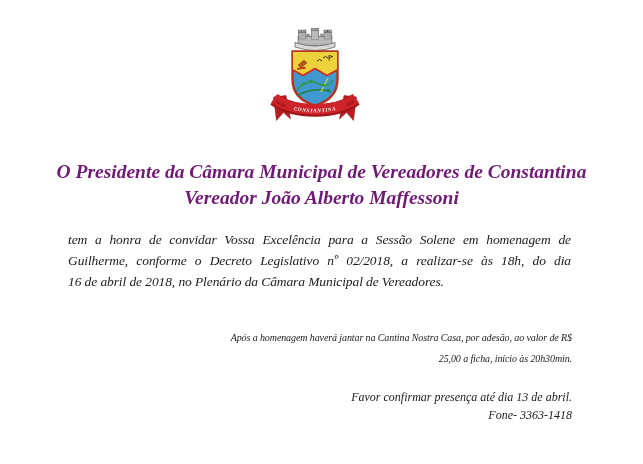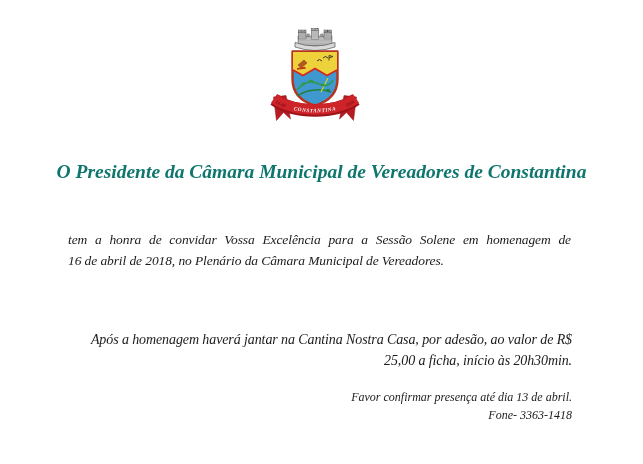--- a/index.html
+++ b/index.html
@@ -14,34 +14,34 @@
   }
   .crest{
     position:absolute;left:267px;top:28px;width:96px;height:97px;
   }
   .title-block{
     position:absolute;left:0;right:0;top:159px;
     text-align:center;
     font-weight:bold;
     font-size:19.5px;
     line-height:26px;
-    color:#0f766e;
+    color:#701a75;
   }
   .title-line{white-space:nowrap;}
   .body-block{
     position:absolute;left:60px;top:230px;width:511px;
     font-size:13.5px;
     line-height:20.8px;
     letter-spacing:-0.1px;
   }
   .jline{text-align:justify;text-align-last:justify;margin-left:8px;}
   .jline-last{text-align:center;text-align-last:left;font-style:italic;}
   .dinner-line{
     position:absolute;right:71px;
-    font-size:14px;
+    font-size:10px;
     white-space:nowrap;
     letter-spacing:-0.1px;
   }
   .dinner-line.l1{top:332px;}
   .dinner-line.l2{top:353px;}
   .footer-line{
     position:absolute;right:71px;
     font-size:12px;
     white-space:nowrap;
   }
@@ -126,24 +126,26 @@
         <textPath href="#ribbonTextPath" startOffset="50%">CONSTANTINA</textPath>
       </text>
       <text font-size="4.6" font-weight="bold" fill="#7d1014" font-family="Liberation Serif, DejaVu Serif, serif" text-anchor="end">
         <textPath href="#ribbonTextPath" startOffset="97%">1959</textPath>
       </text>
     </g>
   </svg>
 
   <div class="title-block">
     <div class="title-line">O Presidente da Câmara Municipal de Vereadores de Constantina</div>
+    <div class="title-line">Vereador João Alberto Maffessoni</div>
   </div>
 
   <div class="body-block">
     <div class="jline">tem a honra de convidar Vossa Excelência para a Sessão Solene em homenagem de</div>
+    <div class="jline">Guilherme, conforme o Decreto Legislativo nº 02/2018, a realizar-se às 18h, do dia</div>
     <div class="jline jline-last">16 de abril de 2018, no Plenário da Câmara Municipal de Vereadores.</div>
   </div>
 
   <div class="dinner-line l1">Após a homenagem haverá jantar na Cantina Nostra Casa, por adesão, ao valor de R$</div>
   <div class="dinner-line l2">25,00 a ficha, início às 20h30min.</div>
 
   <div class="footer-line l1">Favor confirmar presença até dia 13 de abril.</div>
   <div class="footer-line l2">Fone- 3363-1418</div>
 
 </div>

